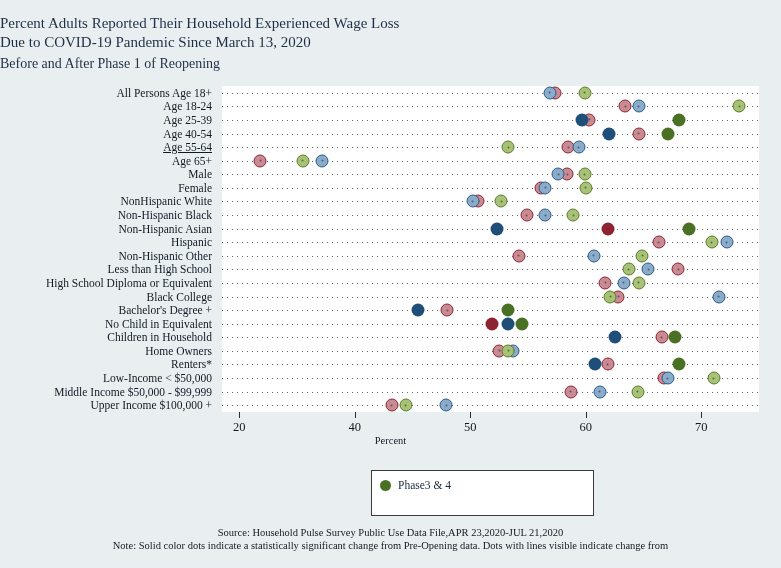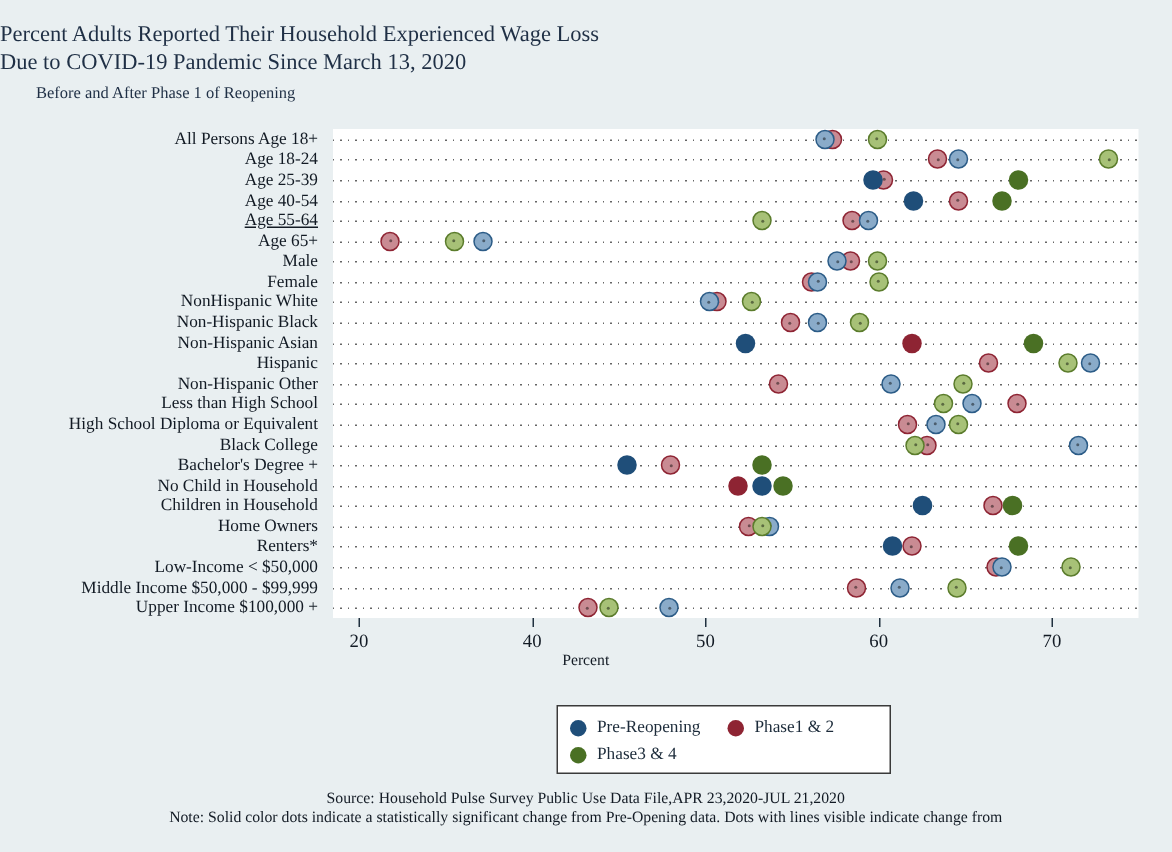--- a/index.html
+++ b/index.html
@@ -6,21 +6,21 @@
   body {
     width:781px; height:568px;
     background:#e9eff1;
     font-family:"Liberation Serif", serif;
     color:#1c2b3a;
     overflow:hidden;
     position:relative;
   }
   .title-block { text-align:left; padding-top:14px; }
   .title-line { font-size:15px; line-height:19px; color:#1f2f45; }
-  .subtitle { font-size:11px; margin-top:4px; color:#1f2f45;margin-left:24px; }
+  .subtitle { font-size:14px; margin-top:4px; color:#1f2f45; }
 
   
   #chart-area {
     position:absolute;
     left:222px; top:86px;
     width:537px; height:326px;
     background:#ffffff;
     border:none;
   }
   .row-line {
@@ -111,21 +111,21 @@
     <div class="y-label" style="top: 101.875px;">Female</div>
     <div class="y-label" style="top: 115.458px;">NonHispanic White</div>
     <div class="y-label" style="top: 129.042px;">Non-Hispanic Black</div>
     <div class="y-label" style="top: 142.625px;">Non-Hispanic Asian</div>
     <div class="y-label" style="top: 156.208px;">Hispanic</div>
     <div class="y-label" style="top: 169.792px;">Non-Hispanic Other</div>
     <div class="y-label" style="top: 183.375px;">Less than High School</div>
     <div class="y-label" style="top: 196.958px;">High School Diploma or Equivalent</div>
     <div class="y-label" style="top: 210.542px;">Black College</div>
     <div class="y-label" style="top: 224.125px;">Bachelor's Degree +</div>
-    <div class="y-label" style="top: 237.708px;">No Child in Household</div>
+    <div class="y-label" style="top: 237.708px;">No Child in Equivalent</div>
     <div class="y-label" style="top: 251.292px;">Children in Household</div>
     <div class="y-label" style="top: 264.875px;">Home Owners</div>
     <div class="y-label" style="top: 278.458px;">Renters*</div>
     <div class="y-label" style="top: 292.042px;">Low-Income &lt; $50,000</div>
     <div class="y-label" style="top: 305.625px;">Middle Income $50,000 - $99,999</div>
     <div class="y-label" style="top: 319.208px;">Upper Income $100,000 +</div>
   </div>
 
 <div id="chart-area">
     <div class="row-line" style="top: 7px;"></div>
@@ -236,30 +236,20 @@
     <div class="x-tick" style="left: 363.774px;"></div>
     <div class="x-tick-label" style="left: 363.774px;">60</div>
     <div class="x-tick" style="left: 479.258px;"></div>
     <div class="x-tick-label" style="left: 479.258px;">70</div>
   </div>
 <div id="x-axis-title">Percent</div>
 
 <div id="legend">
   <div class="legend-row">
     <div class="legend-item">
-      <span class="legend-dot" style="background: rgb(31, 78, 121);"></span>
-      <span class="legend-text">Pre-Reopening</span>
-    </div>
-    <div class="legend-item">
-      <span class="legend-dot" style="background: rgb(142, 36, 51);"></span>
-      <span class="legend-text">Phase1 &amp; 2</span>
-    </div>
-  </div>
-  <div class="legend-row">
-    <div class="legend-item">
       <span class="legend-dot" style="background: rgb(74, 112, 36);"></span>
       <span class="legend-text">Phase3 &amp; 4</span>
     </div>
   </div>
 </div>
 
 <div id="notes">
   <div class="note-line">Source: Household Pulse Survey Public Use Data File,APR 23,2020-JUL 21,2020</div>
   <div class="note-line">Note: Solid color dots indicate a statistically significant change from Pre-Opening data. Dots with lines visible indicate change from</div>
 </div>

